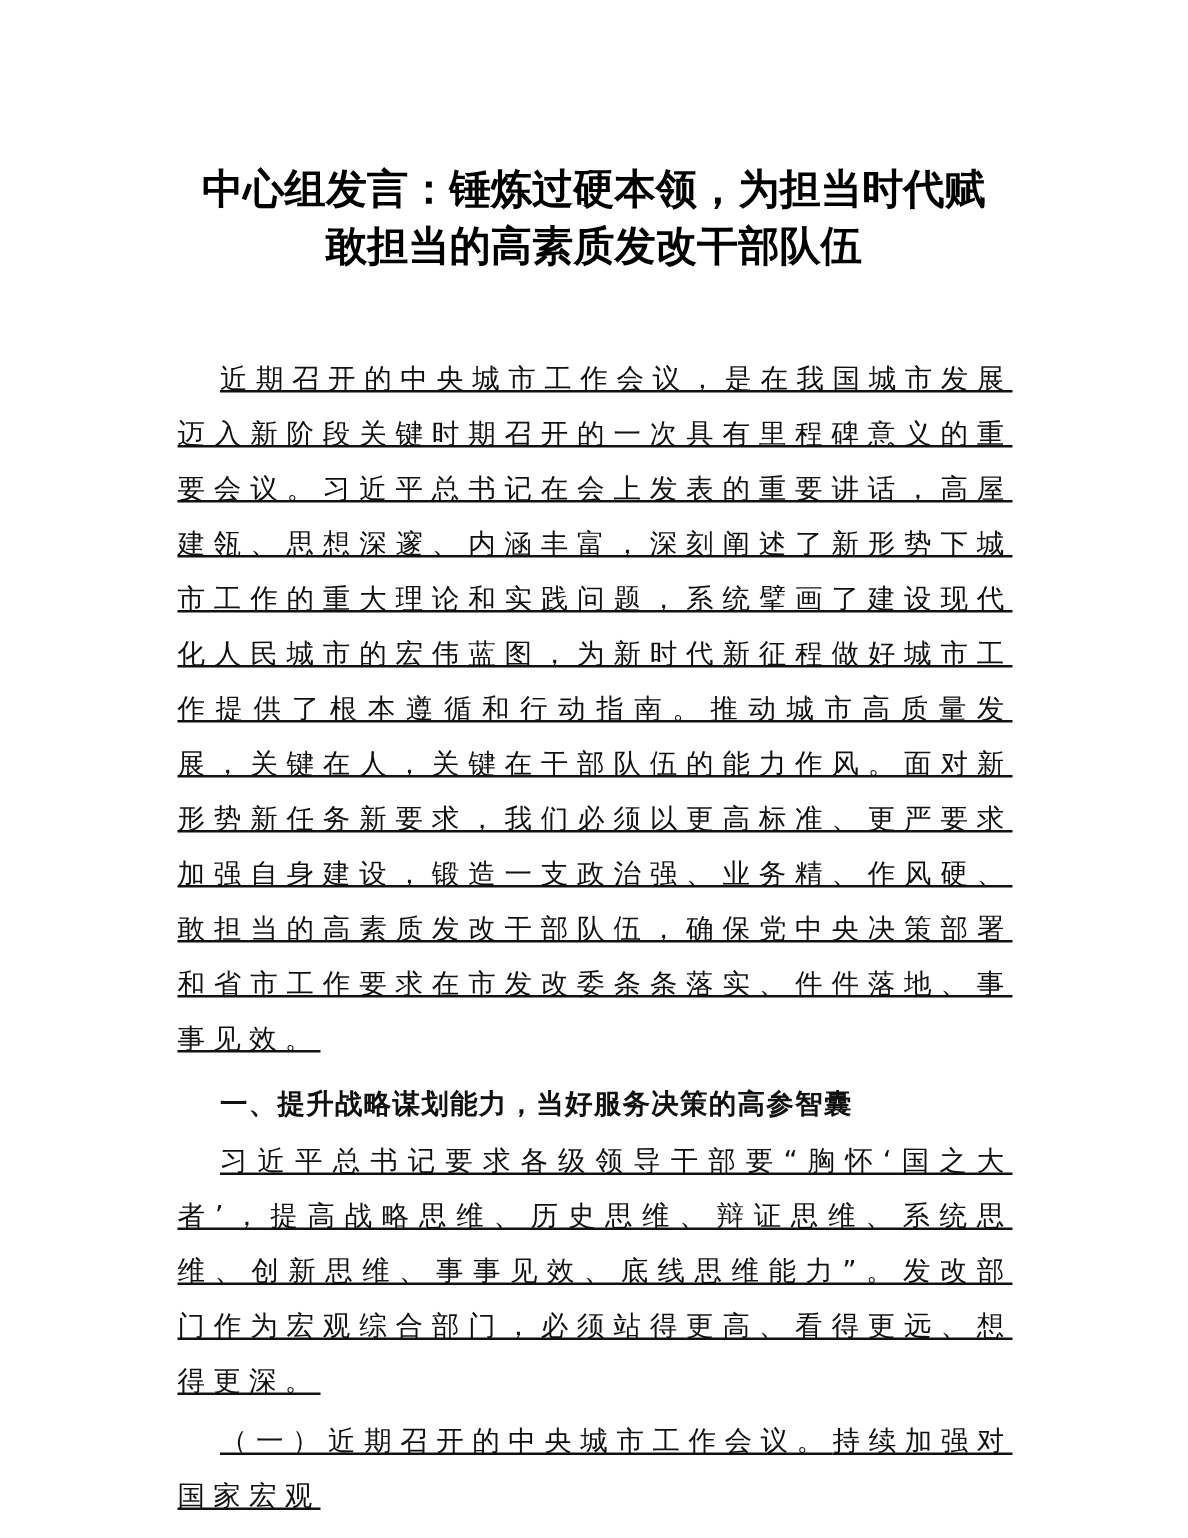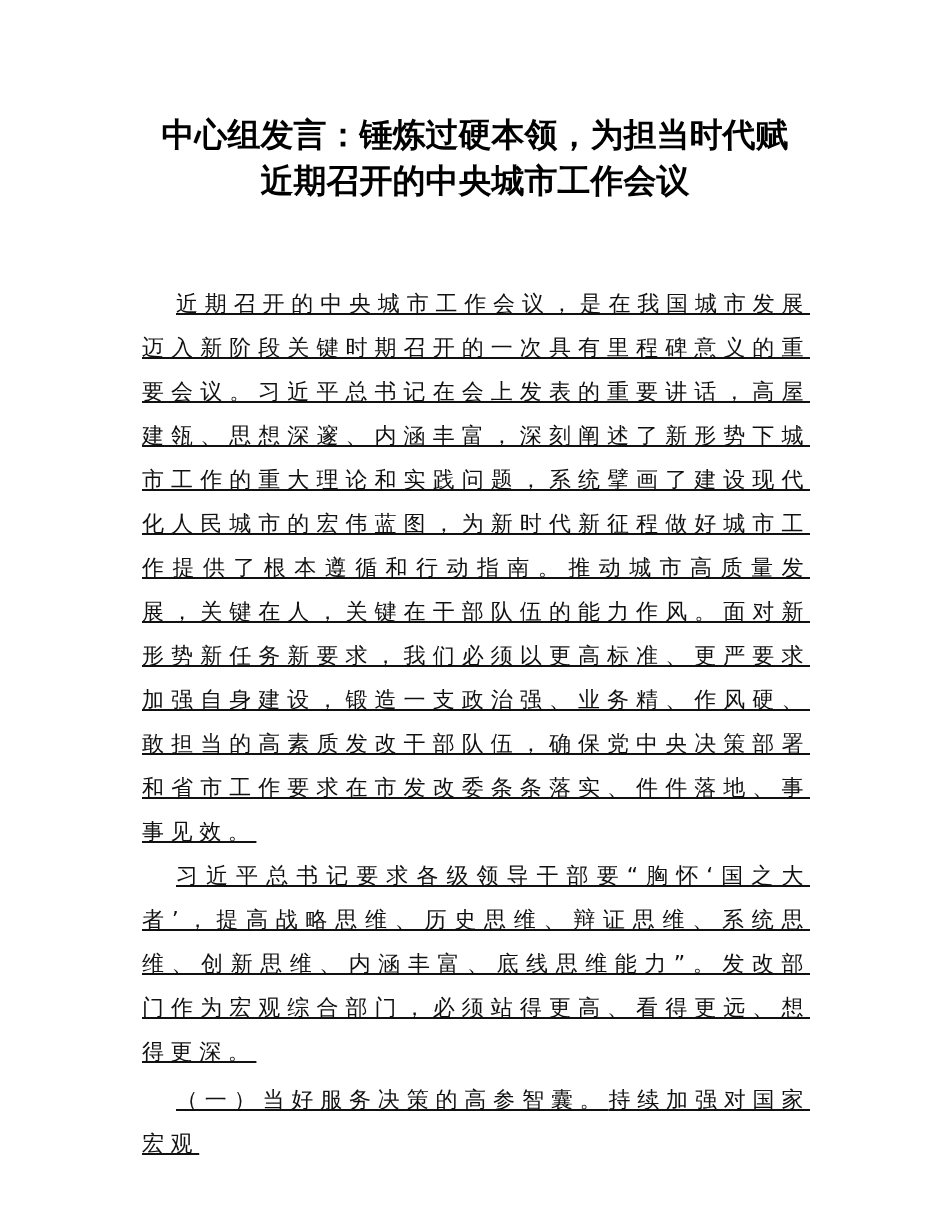--- a/index.html
+++ b/index.html
@@ -19,21 +19,21 @@
       position: absolute;
       left: 0;
       top: 0;
       width: 950px;
       height: 1230px;
       background: #ffffff;
     }
     .title {
       position: absolute;
       left: 120px;
-      top: 112px;
+      top: 128px;
       width: 710px;
       text-align: center;
       font-family: "DejaVu Serif", "Liberation Serif", serif;
       font-weight: bold;
       font-size: 33px;
       line-height: 46px;
       letter-spacing: 0px;
       color: #000000;
     }
     .body {
@@ -73,22 +73,23 @@
       font-family: "DejaVu Serif", "Liberation Serif", serif;
     }
     .spacer { height: 12px; }
   </style>
 </head>
 <body>
 
 <div class="page">
   <div class="title">
     <div>中心组发言：锤炼过硬本领，为担当时代赋</div>
-    <div>近期召开的中央城市工作会议</div>
+    <div>敢担当的高素质发改干部队伍</div>
   </div>
 
   <div class="body">
     <div class="spacer"></div>
     <p class="para">近期召开的中央城市工作会议，是在我国城市发展迈入新阶段关键时期召开的一次具有里程碑意义的重要会议。习近平总书记在会上发表的重要讲话，高屋建瓴、思想深邃、内涵丰富，深刻阐述了新形势下城市工作的重大理论和实践问题，系统擘画了建设现代化人民城市的宏伟蓝图，为新时代新征程做好城市工作提供了根本遵循和行动指南。推动城市高质量发展，关键在人，关键在干部队伍的能力作风。面对新形势新任务新要求，我们必须以更高标准、更严要求加强自身建设，锻造一支政治强、业务精、作风硬、敢担当的高素质发改干部队伍，确保党中央决策部署和省市工作要求在市发改委条条落实、件件落地、事事见效。</p>
-    <p class="para">习近平总书记要求各级领导干部要“胸怀‘国之大者’，提高战略思维、历史思维、辩证思维、系统思维、创新思维、内涵丰富、底线思维能力”。发改部门作为宏观综合部门，必须站得更高、看得更远、想得更深。</p>
-    <p class="para" style="margin-top:4px;"><span class="sub-head">（一）当好服务决策的高参智囊。</span><span>持续加强对国家宏观</span></p>
+    <p class="heading1">一、提升战略谋划能力，当好服务决策的高参智囊</p>
+    <p class="para">习近平总书记要求各级领导干部要“胸怀‘国之大者’，提高战略思维、历史思维、辩证思维、系统思维、创新思维、事事见效、底线思维能力”。发改部门作为宏观综合部门，必须站得更高、看得更远、想得更深。</p>
+    <p class="para" style="margin-top:4px;"><span class="sub-head">（一）近期召开的中央城市工作会议。</span><span>持续加强对国家宏观</span></p>
   </div>
 </div>
 
 </body></html>

